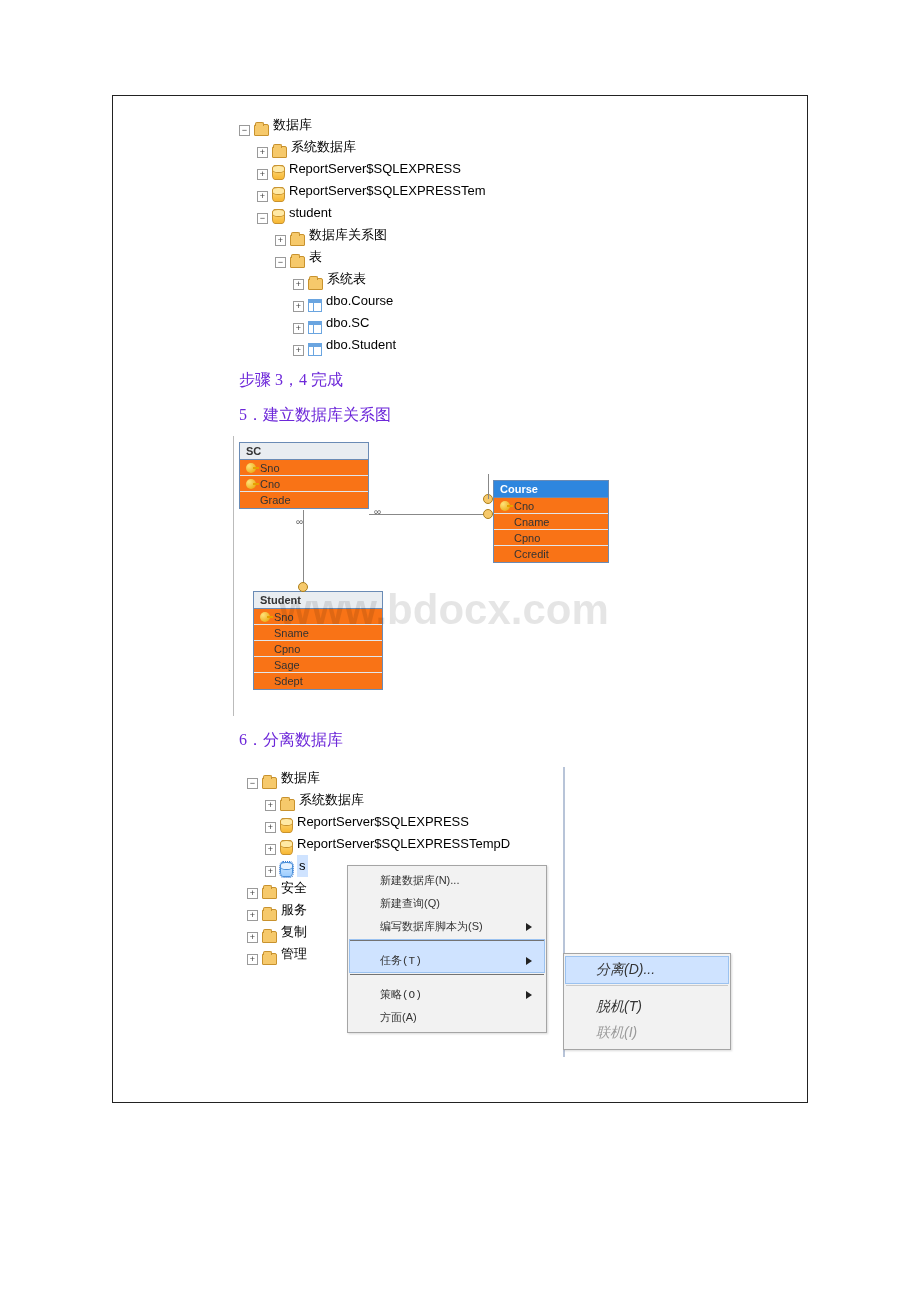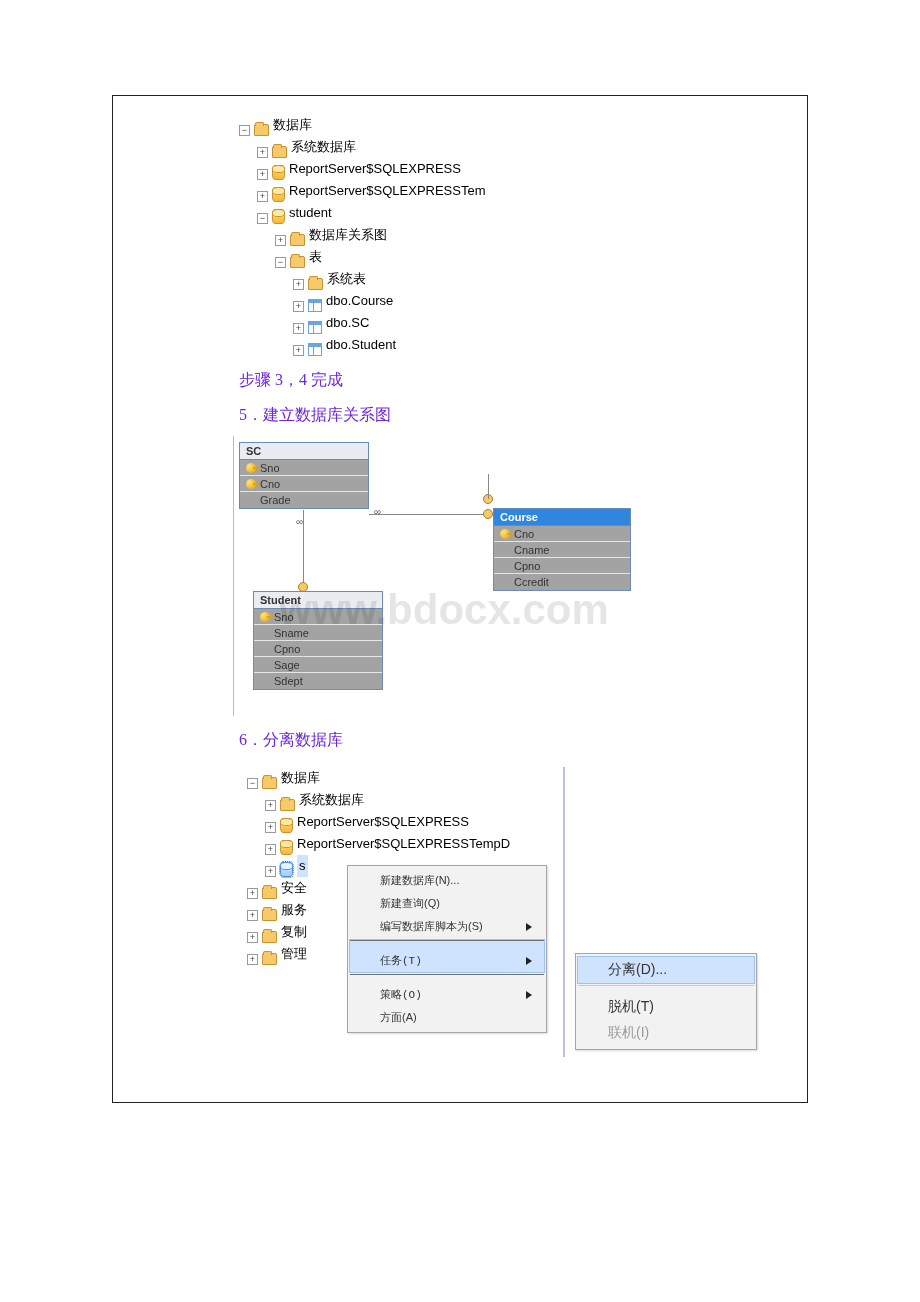--- a/index.html
+++ b/index.html
@@ -24,21 +24,21 @@
   .db.sel::before { background:#e7f2ff; border-color:#4a90d9; }
   .tbl { width: 14px; height: 13px; background: #fff; border: 1px solid #6aa5e0; position: relative; flex-shrink: 0; }
   .tbl::before { content: ""; position: absolute; left:0; right:0; top:0; height:3px; background:#6aa5e0; }
   .tbl::after { content:""; position:absolute; left:4px; top:3px; bottom:0; width:1px; background:#6aa5e0; }
 
   .step-text { font-size: 16px; color: #6d28d9; margin: 14px 0 10px 0; font-family: Liberation Serif, serif; }
 
   
   .diagram { position: relative; width: 420px; height: 280px; margin-top: 10px; margin-left: -6px; }
   .line-v-top { position:absolute; left:0; top:0; width:1px; height:280px; background:#bbb; }
-  .dtable { position: absolute; background: #a3a3a3; border: 1px solid #6a8bb5; font-size: 11px; color: #333; }
+  .dtable { position: absolute; background: #f97316; border: 1px solid #6a8bb5; font-size: 11px; color: #333; }
   .dtable .dthead { background: #e9edf1; font-weight: bold; padding: 2px 6px; border-bottom: 1px solid #6a8bb5; }
   .dtable.sel .dthead { background: #2e86de; color: #fff; }
   .dtable .drow { display:flex; align-items:center; gap:4px; padding: 0 6px; height: 16px; border-bottom: 1px solid #e2e6ea; }
   .dtable .drow:last-child { border-bottom: none; }
   .key { width: 10px; height: 10px; display:inline-block; }
   .key.pk { background: radial-gradient(circle at 30% 30%, #ffe27a, #e6a100); border-radius: 50%; position: relative; }
   .key.pk::after { content:""; position:absolute; left:7px; top:4px; width:6px; height:2px; background:#e6a100; }
   .conn { position:absolute; background:#888; }
   .endpoint { position:absolute; width:10px; height:10px; border-radius:50%; background:#f6c96b; border:1px solid #ad7f1a; }
   .watermark { position:absolute; font-size:42px; font-weight:bold; color:rgba(0,0,0,0.10); letter-spacing:0; font-family: Arial, sans-serif; pointer-events:none; }
@@ -169,21 +169,21 @@
           <div class="drow">
               <span class="key pk"></span>
               <span>Cno</span>
             </div>
           <div class="drow">
               <span class="key"></span>
               <span>Grade</span>
             </div>
         </div>
 
-        <div class="dtable sel" style="left:260px; top:72px; width:138px;">
+        <div class="dtable sel" style="left:260px; top:44px; width:116px;">
           <div class="dthead">Course</div>
           <div class="drow">
               <span class="key pk"></span>
               <span>Cno</span>
             </div>
           <div class="drow">
               <span class="key"></span>
               <span>Cname</span>
             </div>
           <div class="drow">
@@ -325,21 +325,21 @@
             </div>
           <div class="mitem sep-top">
               <span>策略(O)</span>
               <span class="arrow"></span>
             </div>
           <div class="mitem">
               <span>方面(A)</span>
             </div>
         </div>
 
-        <div class="submenu" style="left:328px; top:186px; width:182px;">
+        <div class="submenu" style="left:316px; top:186px; width:168px;font-style:italic;">
           <div class="sitem hl"><span>分离(D)...</span></div>
           <div class="sitem" style="border-top:1px solid #c9c9c9; margin-top:2px; padding-top:12px;"><span>脱机(T)</span></div>
           <div class="sitem disabled"><span>联机(I)</span></div>
         </div>
 
       </div>
 
     </div>
   </div>
 </div>

